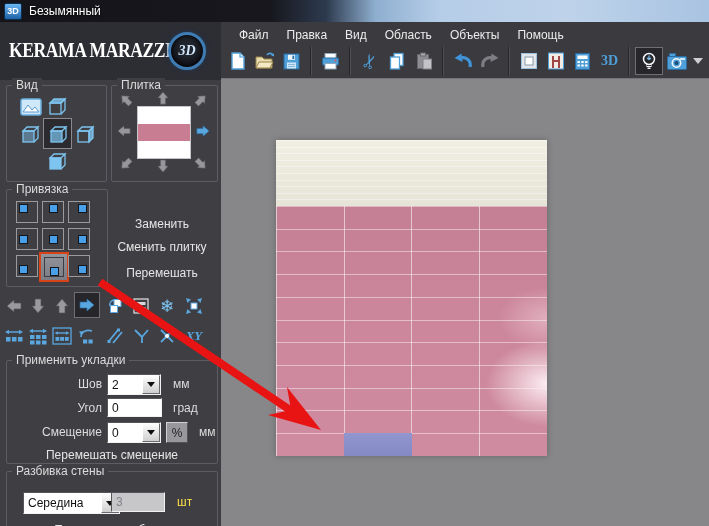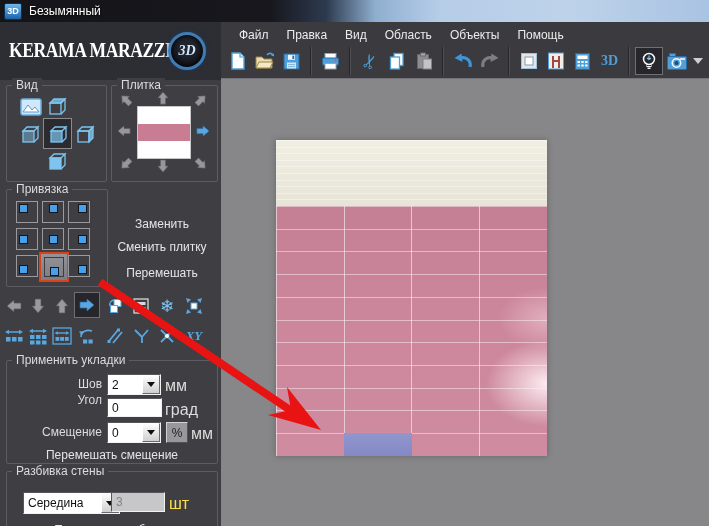--- a/index.html
+++ b/index.html
@@ -49,21 +49,21 @@
   
   .abtn{position:absolute;left:106px;width:112px;height:20px;color:#e6e6e6;font-size:12px;
     display:flex;align-items:center;justify-content:center;white-space:nowrap;}
   
   .tool{position:absolute;width:24px;height:26px;display:flex;align-items:center;justify-content:center;}
   .tool.pressed{background:#26262b;border:1px solid #6e6e74;width:24px;height:24px;}
   .snow{color:#7ec4f0;font-size:17px;line-height:1;}
   .xy{color:#5aa7e0;font-family:"Liberation Serif",serif;font-weight:bold;font-style:italic;font-size:13px;}
   
   .flabel{position:absolute;color:#dcdcdc;font-size:12px;text-align:right;white-space:nowrap;}
-  .funit{position:absolute;color:#dcdcdc;font-size:16px;white-space:nowrap;}
+  .funit{position:absolute;color:#dcdcdc;font-size:12px;white-space:nowrap;margin-left:8px;}
   .combo,.tinput{position:absolute;background:#fff;border:1px solid;border-color:#55555a #f2f2f2 #f2f2f2 #55555a;
     font-size:12px;color:#101010;display:flex;align-items:center;}
   .combo .val,.tinput .val{padding-left:4px;flex:1;}
   .combo .cbtn{width:16px;align-self:stretch;background:linear-gradient(#fdfdfd,#cfcfcf);
     border:1px solid;border-color:#fff #6a6a6e #6a6a6e #fff;display:flex;align-items:center;justify-content:center;}
   .combo .cbtn i{width:0;height:0;border-left:4px solid transparent;border-right:4px solid transparent;border-top:5px solid #101010;}
   .tinput.disabled{background:#c7c7c9;color:#82828a;}
   .pctbtn{position:absolute;background:#98989c;border:1px solid;border-color:#d2d2d6 #515156 #515156 #d2d2d6;
     color:#222;font-size:12px;display:flex;align-items:center;justify-content:center;}
   
@@ -486,21 +486,21 @@
   <div class="group" style="left:6px;top:280px;width:210px;height:102px">
     <div class="gtitle">Применить укладки</div>
     <div class="flabel" style="left:20px;top:16px;width:75px">Шов</div>
     <div class="combo" style="left:100px;top:13px;width:52px;height:19px">
       <span class="val">2</span>
       <span class="cbtn">
           <i></i>
         </span>
     </div>
     <div class="funit" style="left:158px;top:16px">мм</div>
-    <div class="flabel" style="left:20px;top:32px;width:75px">Угол</div>
+    <div class="flabel" style="left:20px;top:40px;width:75px">Угол</div>
     <div class="tinput" style="left:100px;top:37px;width:53px;height:17px">
       <span class="val">0</span>
     </div>
     <div class="funit" style="left:158px;top:40px">град</div>
     <div class="flabel" style="left:20px;top:64px;width:75px">Смещение</div>
     <div class="combo" style="left:100px;top:61px;width:52px;height:19px">
       <span class="val">0</span>
       <span class="cbtn">
           <i></i>
         </span>

